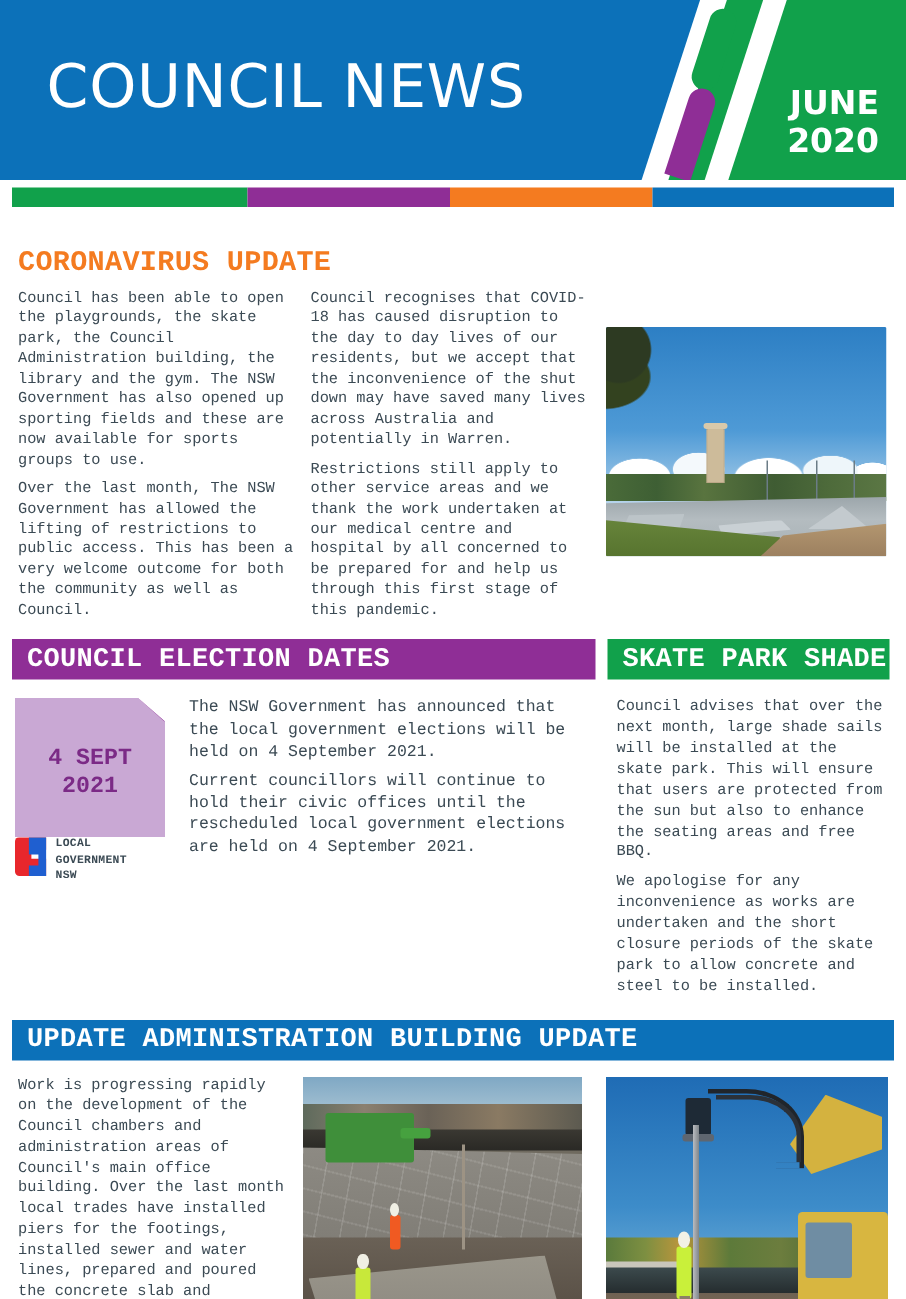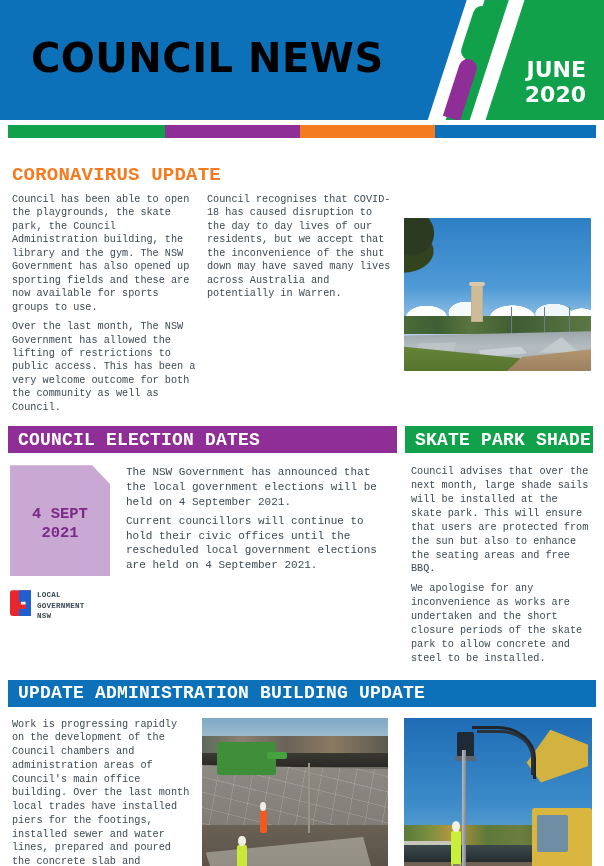--- a/index.html
+++ b/index.html
@@ -31,21 +31,21 @@
   .stripe-green {
     top:5px; left:467px; width:18px; height:56px; background:#11a14b;
     transform:rotate(18deg); border-radius:9px;
   }
   .stripe-purple {
     top:58px; left:452px; width:18px; height:62px; background:#8f2e96;
     transform:rotate(18deg); border-radius:9px 9px 0 0;
   }
   .masthead-title {
     position:absolute; left:31px; top:38px;
-    font-size:40px; font-weight:bold; color:#000000;
+    font-size:40px; font-weight:normal; color:#ffffff;
     letter-spacing:0.5px; line-height:1;
   }
   .masthead-date {
     position:absolute; right:18px; top:58px;
     text-align:right; color:#ffffff;
     font-size:22px; font-weight:bold; line-height:1.12;
   }
 
   
   .colorbar { display:flex; width:604px; height:13px; margin-top:5px; }
@@ -149,35 +149,35 @@
   
   .midrow { display:flex; margin-top:12px; }
   .mid-left { width:389px; }
   .mid-right { width:199px; margin-left:8px; }
   .mid-left .bar { width:389px; }
   .mid-right .bar { width:188px; }
 
   .election-body { display:flex; padding:12px 0 0 2px; }
   .date-card-wrap { width:112px; flex:0 0 112px; }
   .date-card {
-    position:relative; width:100px; height:111px;
+    position:relative; width:100px; height:93px;
     background:#c9a8d4;
     clip-path:polygon(0 0, 82% 0, 100% 17%, 100% 100%, 0 100%);
     display:flex; align-items:center; justify-content:center;
   }
   .date-card-fold {
     position:absolute; right:0; top:0; width:18px; height:16px;
     background:#8f2e96; clip-path:polygon(0 0, 100% 100%, 100% 0);
   }
   .date-card-text {
     text-align:center; color:#7b2a86; font-weight:bold;
     font-size:15.5px; line-height:1.18; white-space:pre-line;
     margin-top:6px;
   }
-  .lg-logo { display:flex; align-items:flex-start; margin-top:14px; gap:6px; }
+  .lg-logo { display:flex; align-items:flex-start; gap:6px; }
   .lg-mark { position:relative; width:21px; height:26px; flex:0 0 21px; }
   .lg-mark .lg-red {
     position:absolute; inset:0; background:#e8272c;
     clip-path:polygon(0 0,100% 0,100% 32%,52% 32%,52% 55%,100% 55%,100% 100%,0 100%);
     border-radius:3px 0 0 3px;
   }
   .lg-mark .lg-blue {
     position:absolute; left:9px; top:0; width:12px; height:26px;
     background:#1f5fd0;
     clip-path:polygon(0 0,100% 0,100% 100%,0 100%,0 72%,55% 72%,55% 44%,0 44%);
@@ -308,20 +308,21 @@
 
   <div class="corona">
     <div class="corona-h">CORONAVIRUS UPDATE</div>
     <div class="corona-body">
       <div class="corona-col">
         <p>Council has been able to open the playgrounds, the skate park, the Council Administration building, the library and the gym. The NSW Government has also opened up sporting fields and these are now available for sports groups to use.</p>
         <p>Over the last month, The NSW Government has allowed the lifting of restrictions to public access. This has been a very welcome outcome for both the community as well as Council.</p>
       </div>
       <div class="corona-col">
         <p>Council recognises that COVID-18 has caused disruption to the day to day lives of our residents, but we accept that the inconvenience of the shut down may have saved many lives across Australia and potentially in Warren.</p>
+        <p>Restrictions still apply to other service areas and we thank the work undertaken at our medical centre and hospital by all concerned to be prepared for and help us through this first stage of this pandemic.</p>
       </div>
       <div class="corona-photo">
         <div class="ph-sky"></div>
         <div class="ph-clouds"></div>
         <div class="ph-trees"></div>
         <div class="ph-tower"></div>
         <div class="ph-poles">
           <i style="left:57%"></i>
             <i style="left:75%"></i>
             <i style="left:88%"></i>

